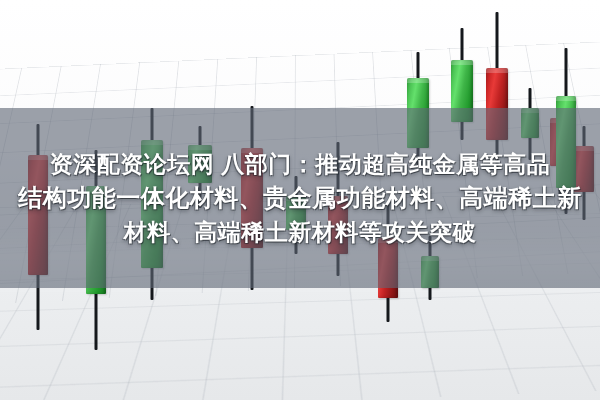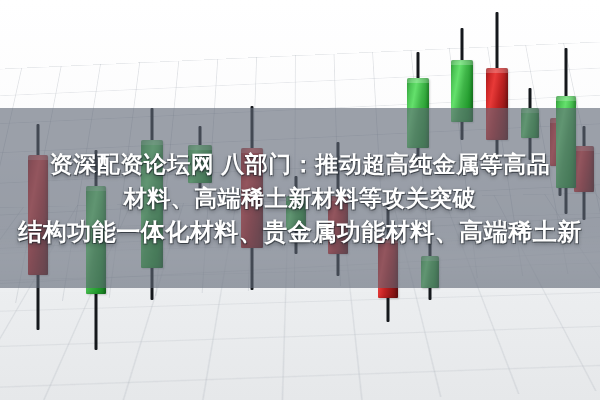--- a/index.html
+++ b/index.html
@@ -202,17 +202,17 @@
         <div class="body down" style="top: 146px; height: 46px; width: 20px;"></div>
       </div>
       <div class="candle" style="left: 566px; top: 0px; width: 20px; height: 400px;">
         <div class="wick" style="top: 48px; height: 166px;"></div>
         <div class="body up" style="top: 96px; height: 92px; width: 20px;"></div>
       </div>
     </div>
 
   <div class="overlay-band" id="overlay-band" style="top: 108px; height: 180px; background: rgba(96, 104, 118, 0.62);">
     <div class="headline-line l1">资深配资论坛网 八部门：推动超高纯金属等高品</div>
+    <div class="headline-line l2">结构功能一体化材料、贵金属功能材料、高端稀土新</div>
     <div class="headline-line l3">材料、高端稀土新材料等攻关突破</div>
-    <div class="headline-line l2">结构功能一体化材料、贵金属功能材料、高端稀土新</div>
   </div>
 
 </div>
 
 </body></html>

